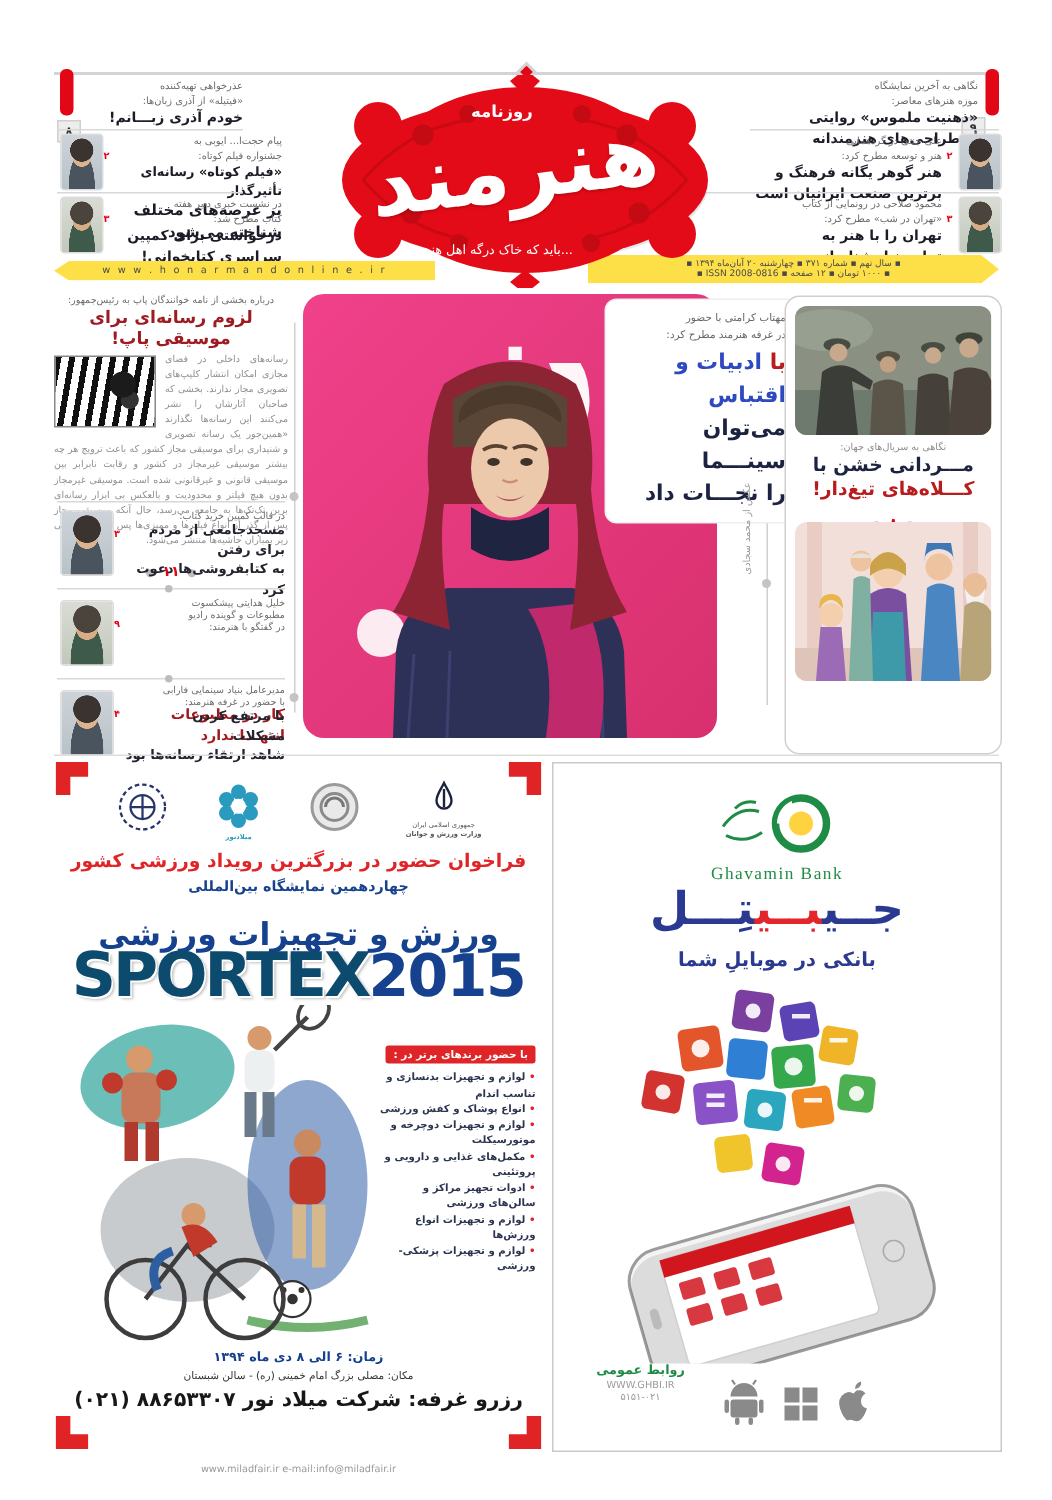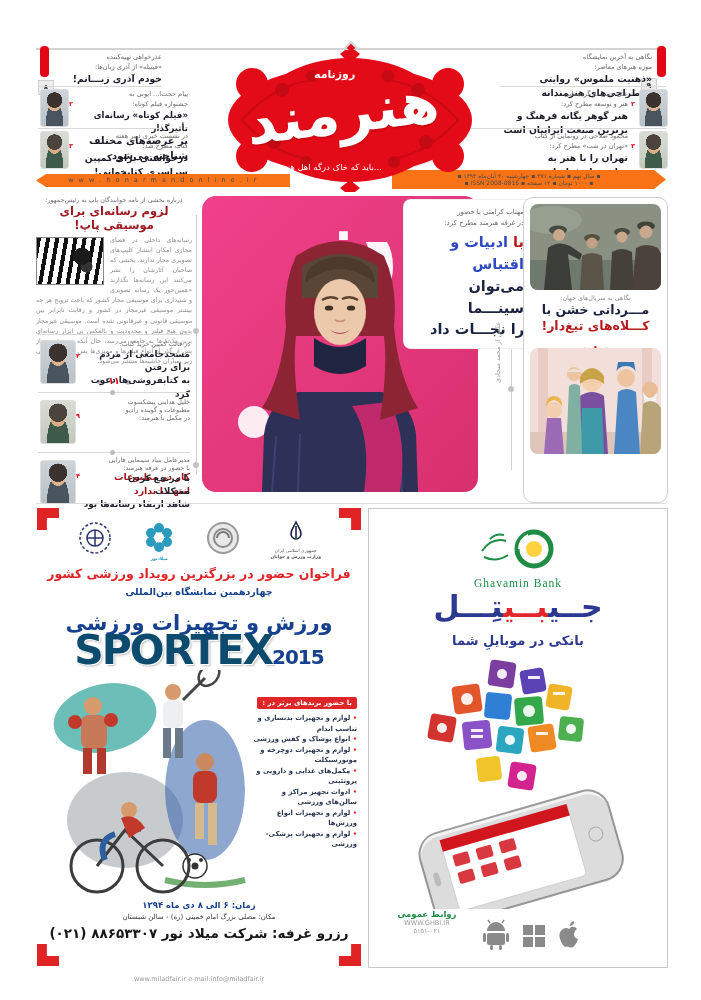--- a/index.html
+++ b/index.html
@@ -22,21 +22,21 @@
       radial-gradient(circle at 50% 28%, #3a3330 0 26%, transparent 27%),
       radial-gradient(circle at 50% 42%, #dbb38f 0 24%, transparent 25%),
       radial-gradient(ellipse at 50% 95%, #4a545e 0 45%, transparent 46%),
       linear-gradient(#cdd3d8,#b9c2c9);}
   .portrait.g{background:
       radial-gradient(circle at 50% 28%, #4b443c 0 26%, transparent 27%),
       radial-gradient(circle at 50% 44%, #d8ac85 0 24%, transparent 25%),
       radial-gradient(ellipse at 50% 95%, #3d5a4a 0 45%, transparent 46%),
       linear-gradient(#d9dcd4,#c2c8bc);}
   .minum{font-size:6.5px;color:#e30617;font-weight:bold;}
-  .strip{background:#f97316;color:#4a4a4a;}
+  .strip{background:#fde047;color:#4a4a4a;}
   .arrow-l{clip-path:polygon(0 50%,10px 0,100% 0,100% 100%,10px 100%);}
   .arrow-r{clip-path:polygon(0 0,calc(100% - 12px) 0,100% 50%,calc(100% - 12px) 100%,0 100%);}
   
   .mast-title{font-size:58px;font-weight:bold;color:#fff;transform:rotate(-7deg) skewX(-4deg);
               letter-spacing:-2px;text-shadow:0 1px 2px rgba(120,0,0,.4);}
   .mast-small{color:#fff;font-size:11px;font-weight:bold;}
   .mast-slogan{color:#fff;font-size:8.5px;}
   
   .a-kick{font-size:6.4px;color:#6a6a6a;}
   .a-head-red{font-size:11.5px;font-weight:bold;color:#9e1b22;}
@@ -71,21 +71,21 @@
   .corner{width:22px;height:22px;background:#e02425;}
   .cor-tl{clip-path:polygon(0 0,100% 0,100% 45%,45% 45%,45% 100%,0 100%);}
   .cor-tr{clip-path:polygon(0 0,100% 0,100% 100%,55% 100%,55% 45%,0 45%);}
   .cor-bl{clip-path:polygon(0 0,45% 0,45% 55%,100% 55%,100% 100%,0 100%);}
   .cor-br{clip-path:polygon(55% 0,100% 0,100% 100%,0 100%,0 55%,55% 55%);}
   .sp-call{font-size:12.5px;font-weight:bold;color:#e02528;}
   .sp-sub{font-size:9.5px;font-weight:bold;color:#16418e;}
   .sp-title{font-size:21px;font-weight:bold;color:#16418e;letter-spacing:-.5px;}
   .sp-brand{font-size:41px;font-weight:bold;color:#0c4a6e;letter-spacing:-2px;
             text-shadow:1px 1px 0 #fff,2px 2px 2px rgba(0,0,0,.25);direction:ltr;display:inline-block;}
-  .sp-year{font-size:20px;font-weight:bold;color:#16418e;letter-spacing:-1px;direction:ltr;display:inline-block;}
+  .sp-year{font-size:39px;font-weight:bold;color:#16418e;letter-spacing:-1px;direction:ltr;display:inline-block;}
   .sp-label{display:inline-block;background:#e02528;color:#fff;font-size:7px;font-weight:bold;
             padding:2px 5px;border-radius:2px;}
   .sp-item{font-size:6.8px;font-weight:bold;color:#2c3550;line-height:1.55;}
   .sp-item b{color:#e02528;}
   .sp-time{font-size:8.5px;font-weight:bold;color:#16418e;}
   .sp-place{font-size:7px;color:#333;}
   .sp-phone{font-size:13.5px;font-weight:bold;color:#171717;}
   .sp-web{font-size:6.5px;color:#999;direction:ltr;}
   .logo-cap{font-size:4.5px;color:#555;line-height:1.4;}
   .gh-border{border:1px solid #c9c9c9;background:#fff;}
@@ -228,21 +228,21 @@
     <div class="a-head-dark" style="font-size:8.8px;">به کتابفروشی‌ها دعوت کرد</div>
   </div>
 
   <div class="abs sep" style="left:38px;top:392px;width:152px;"></div>
   <div class="abs sepdot" style="left:110px;top:390px;"></div>
   <div class="abs portrait g" style="left:40px;top:400px;width:34px;height:42px;"></div>
   <div class="abs minum" style="left:76px;top:412px;">۹</div>
   <div class="abs r" style="left:82px;top:398px;width:108px;">
     <div class="a-kick">خلیل هدایتی پیشکسوت</div>
     <div class="a-kick">مطبوعات و گوینده رادیو</div>
-    <div class="a-kick">در مکمل با هنرمند:</div>
+    <div class="a-kick">در گفتگو با هنرمند:</div>
     <div class="a-head-dark" style="color:#9e1b22;margin-top:48px;">کار در مطبوعات</div>
     <div class="a-head-dark" style="color:#9e1b22;">انتهـــا ندارد</div>
   </div>
 
   <div class="abs sep" style="left:38px;top:452px;width:152px;"></div>
   <div class="abs sepdot" style="left:110px;top:450px;"></div>
   <div class="abs portrait" style="left:40px;top:460px;width:34px;height:42px;"></div>
   <div class="abs minum" style="left:76px;top:472px;">۴</div>
   <div class="abs r" style="left:82px;top:456px;width:108px;">
     <div class="a-kick">مدیرعامل بنیاد سینمایی فارابی</div>

